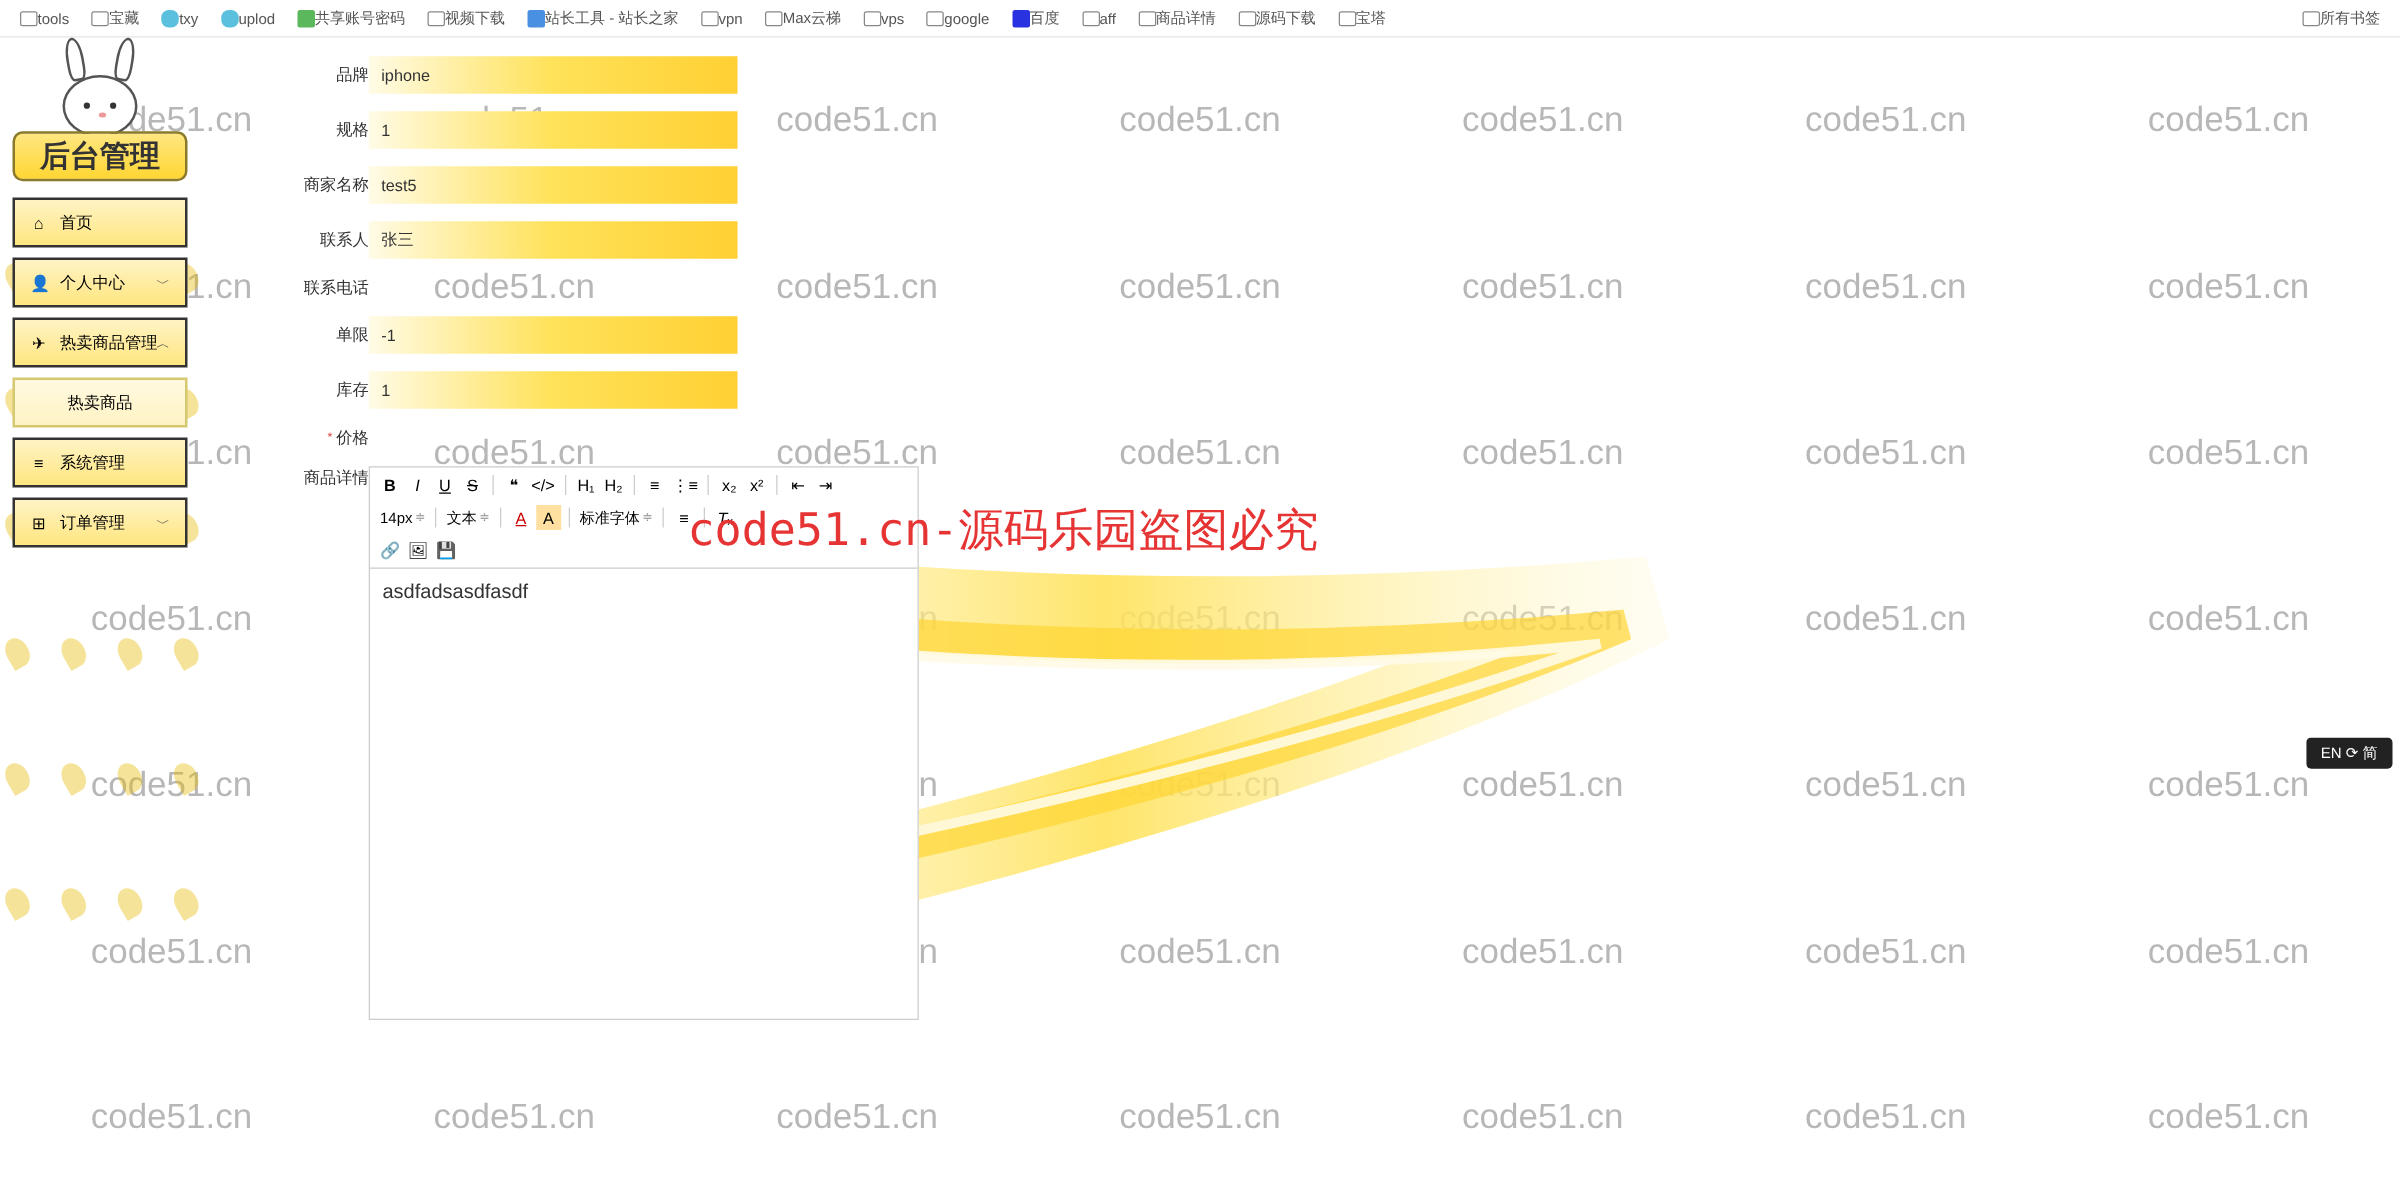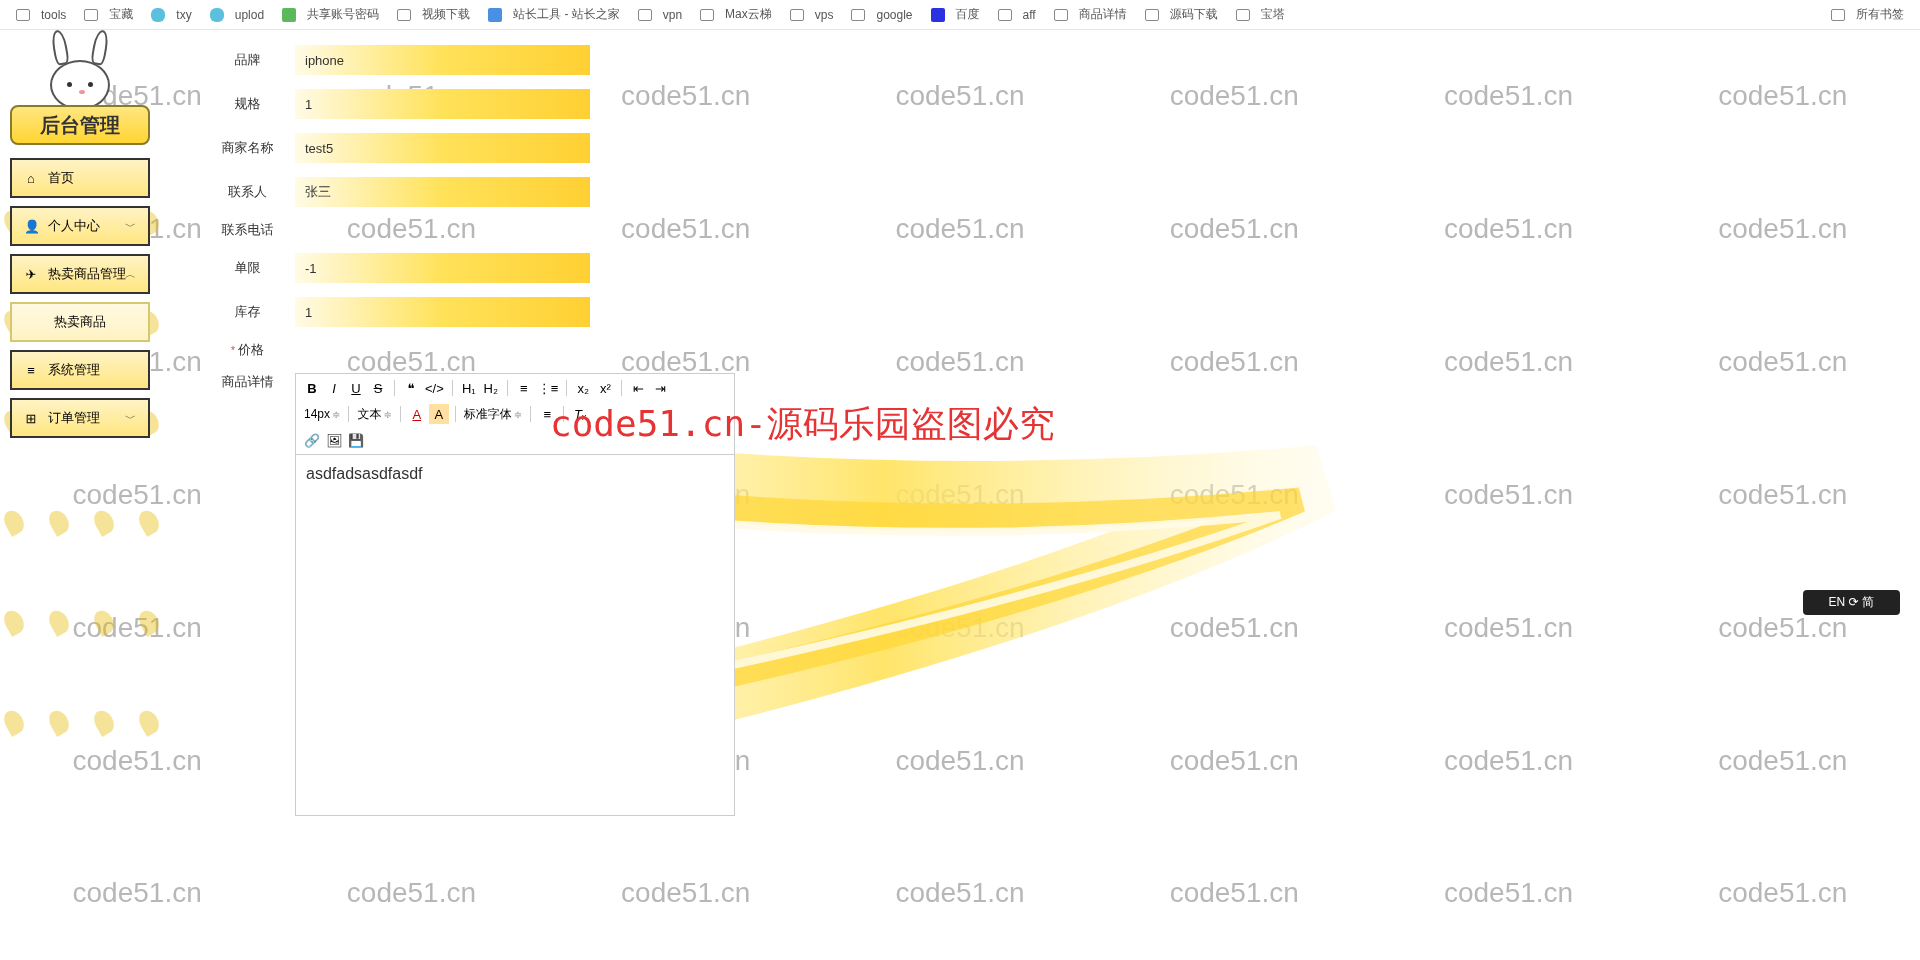--- a/index.html
+++ b/index.html
@@ -1,21 +1,21 @@
 <!DOCTYPE html>
 <html><head>
 <meta charset="utf-8">
 <style>
 * { margin: 0; padding: 0; box-sizing: border-box; font-family: "Microsoft YaHei", Arial, sans-serif; }
 body { width: 1920px; height: 960px; background: #fff; position: relative; overflow: hidden; }
 
 
 .bookmark-bar { height: 30px; background: #fff; border-bottom: 1px solid #e5e5e5; display: flex; align-items: center; padding: 0 10px; font-size: 12px; color: #555; justify-content: space-between; }
 .bm-left { display: flex; gap: 6px; }
-.bm-item { display: flex; align-items: center; gap: 11px; padding: 2px 6px; cursor: pointer; white-space: nowrap; }
+.bm-item { display: flex; align-items: center; gap: 0; padding: 2px 6px; cursor: pointer; white-space: nowrap; }
 .folder-icon { width: 14px; height: 12px; border: 1px solid #888; border-radius: 2px; display: inline-block; }
 .icon-green { width: 14px; height: 14px; background: #5cb85c; border-radius: 2px; display: inline-block; }
 .icon-blue { width: 14px; height: 14px; background: #4a90e2; border-radius: 2px; display: inline-block; }
 .icon-teal { width: 14px; height: 14px; background: #5bc0de; border-radius: 6px; display: inline-block; }
 .icon-baidu { width: 14px; height: 14px; background: #2932e1; border-radius: 2px; display: inline-block; }
 
 
 .watermark-layer { position: absolute; top: 30px; left: 0; right: 0; bottom: 0; pointer-events: none; z-index: 0; display: flex; flex-direction: column; justify-content: space-around; }
 .wm-row { display: flex; justify-content: space-around; }
 .wm-text { font-size: 28px; color: #888; opacity: 0.6; font-family: Arial; }
@@ -29,49 +29,49 @@
 .sidebar { position: relative; z-index: 2; width: 160px; float: left; padding: 5px; }
 .logo-box { height: 115px; position: relative; }
 .bunny { width: 90px; height: 80px; margin: 0 auto; position: relative; }
 .bunny-head { width: 60px; height: 50px; background: #fff; border: 2px solid #555; border-radius: 50%; position: absolute; top: 25px; left: 15px; }
 .bunny-ear { width: 14px; height: 35px; background: #fff; border: 2px solid #555; border-radius: 50% 50% 30% 30%; position: absolute; top: -5px; }
 .ear-l { left: 18px; transform: rotate(-10deg); }
 .ear-r { right: 18px; transform: rotate(10deg); }
 .eye { width: 5px; height: 5px; background: #333; border-radius: 50%; position: absolute; top: 20px; }
 .eye-l { left: 15px; } .eye-r { right: 15px; }
 .nose { width: 6px; height: 4px; background: #e99; border-radius: 50%; position: absolute; top: 28px; left: 27px; }
-.title-plaque { width: 140px; height: 40px; background: linear-gradient(#ffe680, #ffd633); border: 2px solid #8a7a2a; border-radius: 8px; display: flex; align-items: center; justify-content: center; font-size: 20px; font-family: "STKaiti","KaiTi",serif; font-weight: bold; color: #333; margin: -10px auto 0; position: relative; z-index: 3; }
+.title-plaque { width: 140px; height: 40px; background: linear-gradient(#ffe680, #ffd633); border: 2px solid #8a7a2a; border-radius: 8px; display: flex; align-items: center; justify-content: center; font-size: 24px; font-family: "STKaiti","KaiTi",serif; font-weight: bold; color: #333; margin: -10px auto 0; position: relative; z-index: 3; }
 
 .nav-item { width: 140px; height: 40px; margin: 8px auto; background: linear-gradient(#fff3c4, #ffe680); border: 2px solid #333; display: flex; align-items: center; padding: 0 12px; font-size: 13px; cursor: pointer; position: relative; gap: 10px; }
 .nav-item.sub { background: linear-gradient(#fff9e0, #fff3c4); border: 2px solid #d4c870; justify-content: center; padding: 0; }
 .nav-item .chev { position: absolute; right: 12px; font-size: 11px; color: #555; }
 .nav-icon { width: 14px; display: inline-block; text-align: center; }
 
 
 .main { margin-left: 160px; padding: 15px 40px; position: relative; z-index: 2; }
 .form-row { display: flex; align-items: center; margin-bottom: 14px; }
-.form-label { width: 95px; text-align: center; font-size: 13px; color: #333; }
+.form-label { width: 95px; text-align: right; font-size: 13px; color: #333; }
 .req::before { content: "*"; color: #d44; margin-right: 3px; font-size: 10px; vertical-align: middle; }
 .form-input { width: 295px; height: 30px; background: linear-gradient(90deg, #fffbe6, #ffe259, #ffd033); border: none; border-radius: 0; padding: 0 10px; font-size: 13px; color: #333; outline: none; }
 
 
 .editor-row { display: flex; align-items: flex-start; }
 .editor-box { width: 440px; border: 1px solid #ccc; background: #fff; }
 .editor-toolbar { border-bottom: 1px solid #ccc; padding: 4px 6px; display: flex; flex-wrap: wrap; gap: 2px; align-items: center; font-size: 12px; }
 .tb-btn { min-width: 20px; height: 20px; display: inline-flex; align-items: center; justify-content: center; cursor: pointer; font-size: 13px; padding: 0 2px; }
 .tb-sep { width: 1px; height: 16px; background: #ccc; margin: 0 4px; }
 .tb-select { font-size: 12px; height: 20px; border: none; padding: 0 2px; display: flex; align-items: center; gap: 2px; }
 .tb-select::after { content: "≑"; color: #888; font-size: 10px; }
 .editor-content { min-height: 360px; padding: 10px; font-size: 16px; color: #333; outline: none; }
 
 
 .streak { position: absolute; top: 440px; left: 440px; width: 900px; height: 340px; z-index: 1; pointer-events: none; }
 
 
-.ime-badge { position: fixed; right: 20px; top: 590px; background: #222; color: #fff; padding: 4px 26px; font-size: 12px; border-radius: 4px; z-index: 10; }
+.ime-badge { position: fixed; right: 6px; top: 590px; background: #222; color: #fff; padding: 4px 12px; font-size: 12px; border-radius: 4px; z-index: 10; }
 </style>
 </head>
 <body>
 
 <div class="bookmark-bar">
   <div class="bm-left">
     <div class="bm-item">
         <span class="folder-icon"></span>
         <span>tools</span>
       </div>

